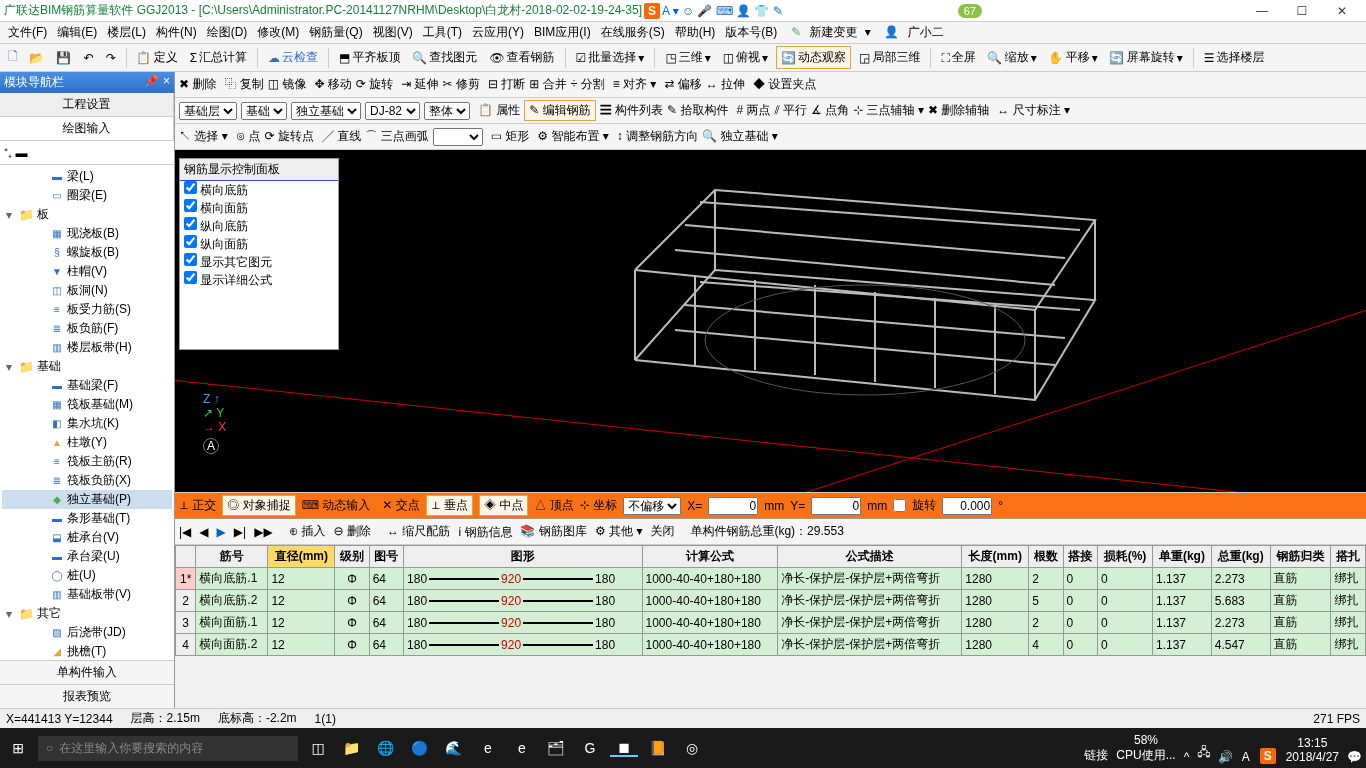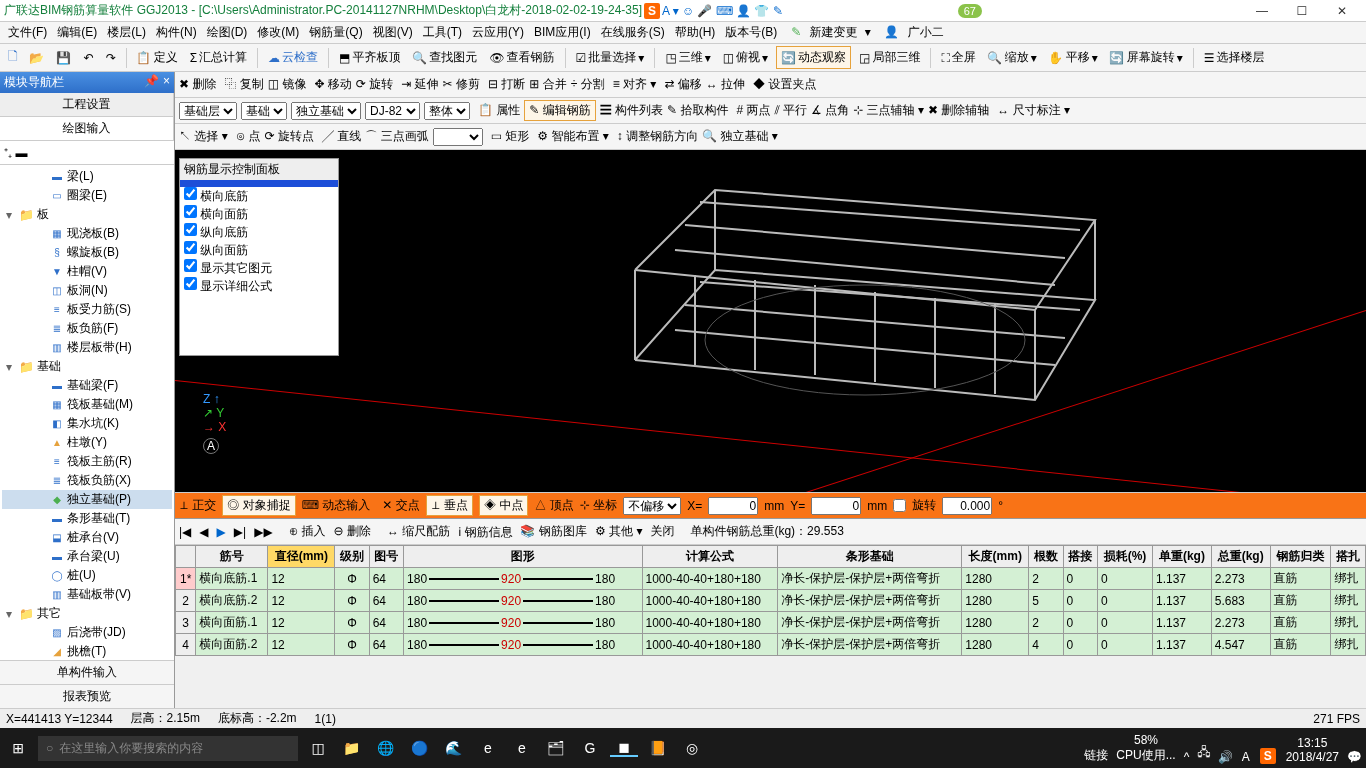--- a/index.html
+++ b/index.html
@@ -30,21 +30,21 @@
 .tree .n.l3 { padding-left: 48px; }
 .tree .sel { background: #cde; }
 .tree .exp { display:inline-block; width:10px; color:#666; }
 .ico { display:inline-block; width:14px; height:14px; text-align:center; line-height:14px; font-size:10px; }
 .ic-blue{color:#2e6fc9;} .ic-orange{color:#e6a23c;} .ic-green{color:#4caf50;}
 .sidebottom div { border-top:1px solid #ccc; text-align:center; padding:3px 0; background:#f5f5f5; }
 .main { flex: 1; display: flex; flex-direction: column; overflow: hidden; }
 .subtoolbar { height: 26px; background:#f5f5f5; border-bottom:1px solid #ccc; display:flex; align-items:center; padding:0 4px; gap:4px; white-space:nowrap; overflow:hidden; }
 .viewport { flex: 1; background: #000; position: relative; overflow: hidden; }
 .panel3d { position:absolute; left:4px; top:8px; width:160px; background:#fff; border:1px solid #999; }
-.panel3d .ph { background:#eee; padding:2px 4px; border-bottom:7px solid #1d4ed8; }
+.panel3d .ph { background:#eee; padding:2px 4px; border-bottom:1px solid #1d4ed8; }
 .panel3d label { display:block; padding:0 4px; font-size:12px; }
 .axis { position:absolute; left:28px; bottom:38px; color:#fff; font-size:11px; }
 .axis .z{color:#39f;} .axis .y{color:#3c3;} .axis .x{color:#f33;}
 .statusbar3d { height:26px; background:#f97316; border-top:1px solid #ccc; display:flex; align-items:center; padding:0 4px; gap:6px; white-space:nowrap; }
 .statusbar3d input[type=text]{width:50px; text-align:right; height:18px;}
 .gridwrap { height: 190px; display:flex; flex-direction:column; border-top:1px solid #999; }
 .gridtoolbar { height:26px; background:#f5f5f5; display:flex; align-items:center; padding:0 4px; gap:8px; border-bottom:1px solid #ccc; }
 table.data { border-collapse:collapse; width:100%; }
 table.data th, table.data td { border:1px solid #999; padding:2px 3px; font-size:12px; text-align:left; background:#d4f0d4; white-space:nowrap; }
 table.data th { background:#eee; text-align:center; }
@@ -400,21 +400,21 @@
       <table class="data">
         <tbody>
               <tr>
           <th></th>
                 <th>筋号</th>
                 <th class="hl">直径(mm)</th>
           <th>级别</th>
                 <th>图号</th>
                 <th>图形</th>
           <th>计算公式</th>
-                <th>条形基础</th>
+                <th>公式描述</th>
                 <th>长度(mm)</th>
           <th>根数</th>
                 <th>搭接</th>
                 <th>损耗(%)</th>
           <th>单重(kg)</th>
                 <th>总重(kg)</th>
                 <th>钢筋归类</th>
                 <th>搭扎</th>
         </tr>
         </tbody>

